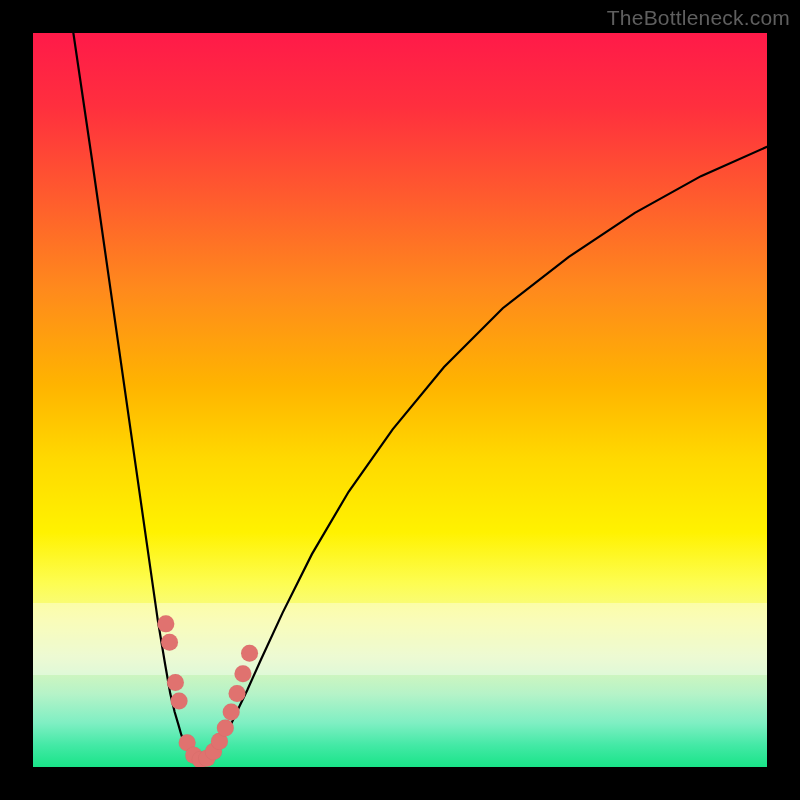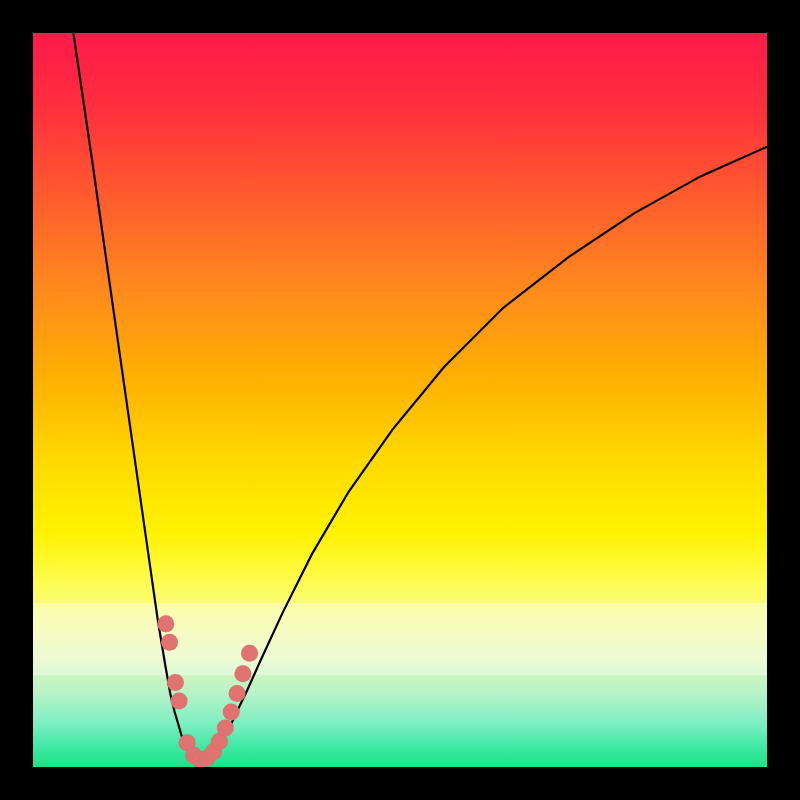--- a/index.html
+++ b/index.html
@@ -100,13 +100,14 @@
           <circle cx="180.56" cy="718.59" r="8.5" class="marker" fill="#e0726f"></circle>
           <circle cx="186.44" cy="708.31" r="8.5" class="marker" fill="#e0726f"></circle>
           <circle cx="192.31" cy="695.10" r="8.5" class="marker" fill="#e0726f"></circle>
           <circle cx="198.18" cy="678.95" r="8.5" class="marker" fill="#e0726f"></circle>
           <circle cx="204.05" cy="660.60" r="8.5" class="marker" fill="#e0726f"></circle>
           <circle cx="209.92" cy="640.78" r="8.5" class="marker" fill="#e0726f"></circle>
           <circle cx="216.53" cy="620.23" r="8.5" class="marker" fill="#e0726f"></circle>
         </g>
     </svg>
   </div>
+  <div class="watermark">TheBottleneck.com</div>
 </div>
 
 </body></html>

